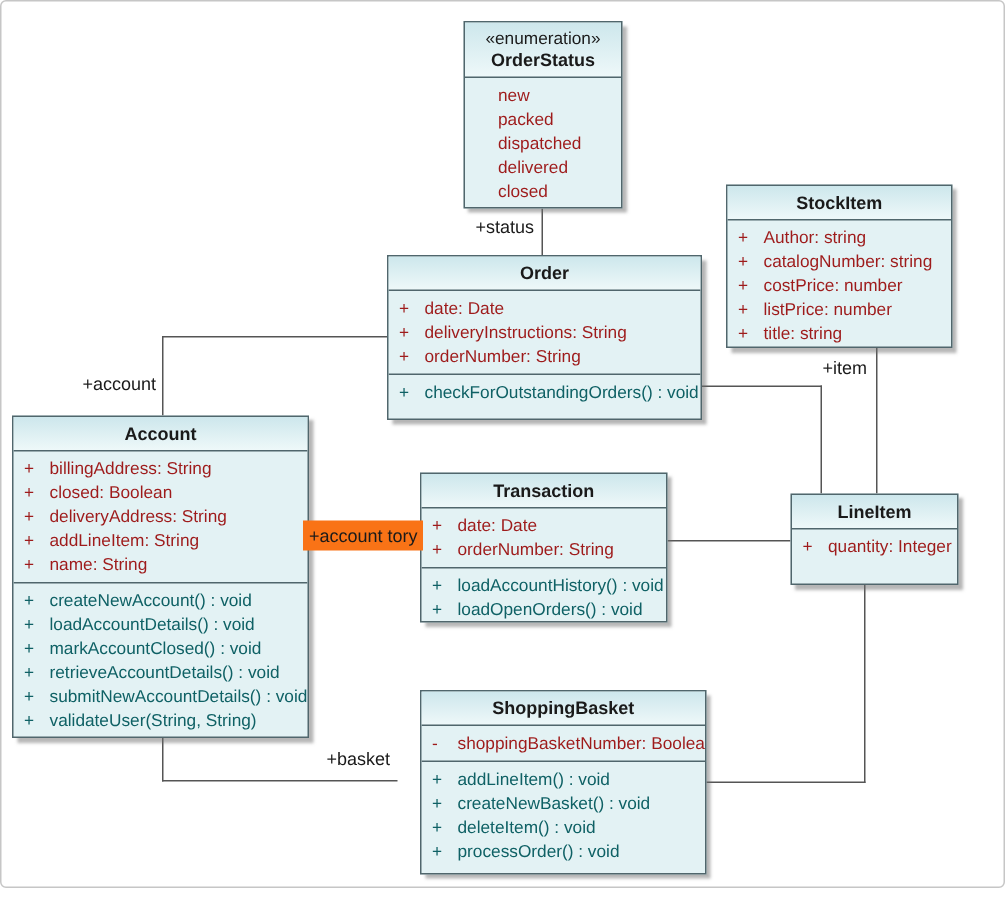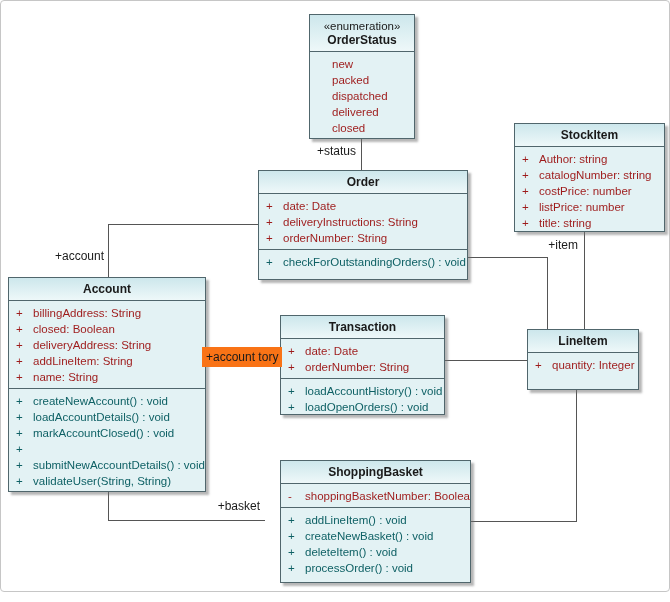--- a/index.html
+++ b/index.html
@@ -95,21 +95,21 @@
         </div>
     </div>
     <div class="ops">
       <div class="row">
           <span class="vis teal">+</span>
           <span class="txt teal">checkForOutstandingOrders() : void</span>
         </div>
     </div>
   </div>
 
-  <div class="cls" style="left:514px;top:123px;width:151px;height:109px">
+  <div class="cls" style="left:484px;top:123px;width:151px;height:109px">
     <div class="hdr">
       <div class="title">StockItem</div>
     </div>
     <div class="attrs">
       <div class="row">
           <span class="vis red">+</span>
           <span class="txt red">Author:  string</span>
         </div>
       <div class="row">
           <span class="vis red">+</span>
@@ -164,20 +164,21 @@
       <div class="row">
           <span class="vis teal">+</span>
           <span class="txt teal">loadAccountDetails() : void</span>
         </div>
       <div class="row">
           <span class="vis teal">+</span>
           <span class="txt teal">markAccountClosed() : void</span>
         </div>
       <div class="row">
           <span class="vis teal">+</span>
+          <span class="txt teal">retrieveAccountDetails() : void</span>
         </div>
       <div class="row">
           <span class="vis teal">+</span>
           <span class="txt teal">submitNewAccountDetails() : void</span>
         </div>
       <div class="row">
           <span class="vis teal">+</span>
           <span class="txt teal">validateUser(String, String)</span>
         </div>
     </div>

